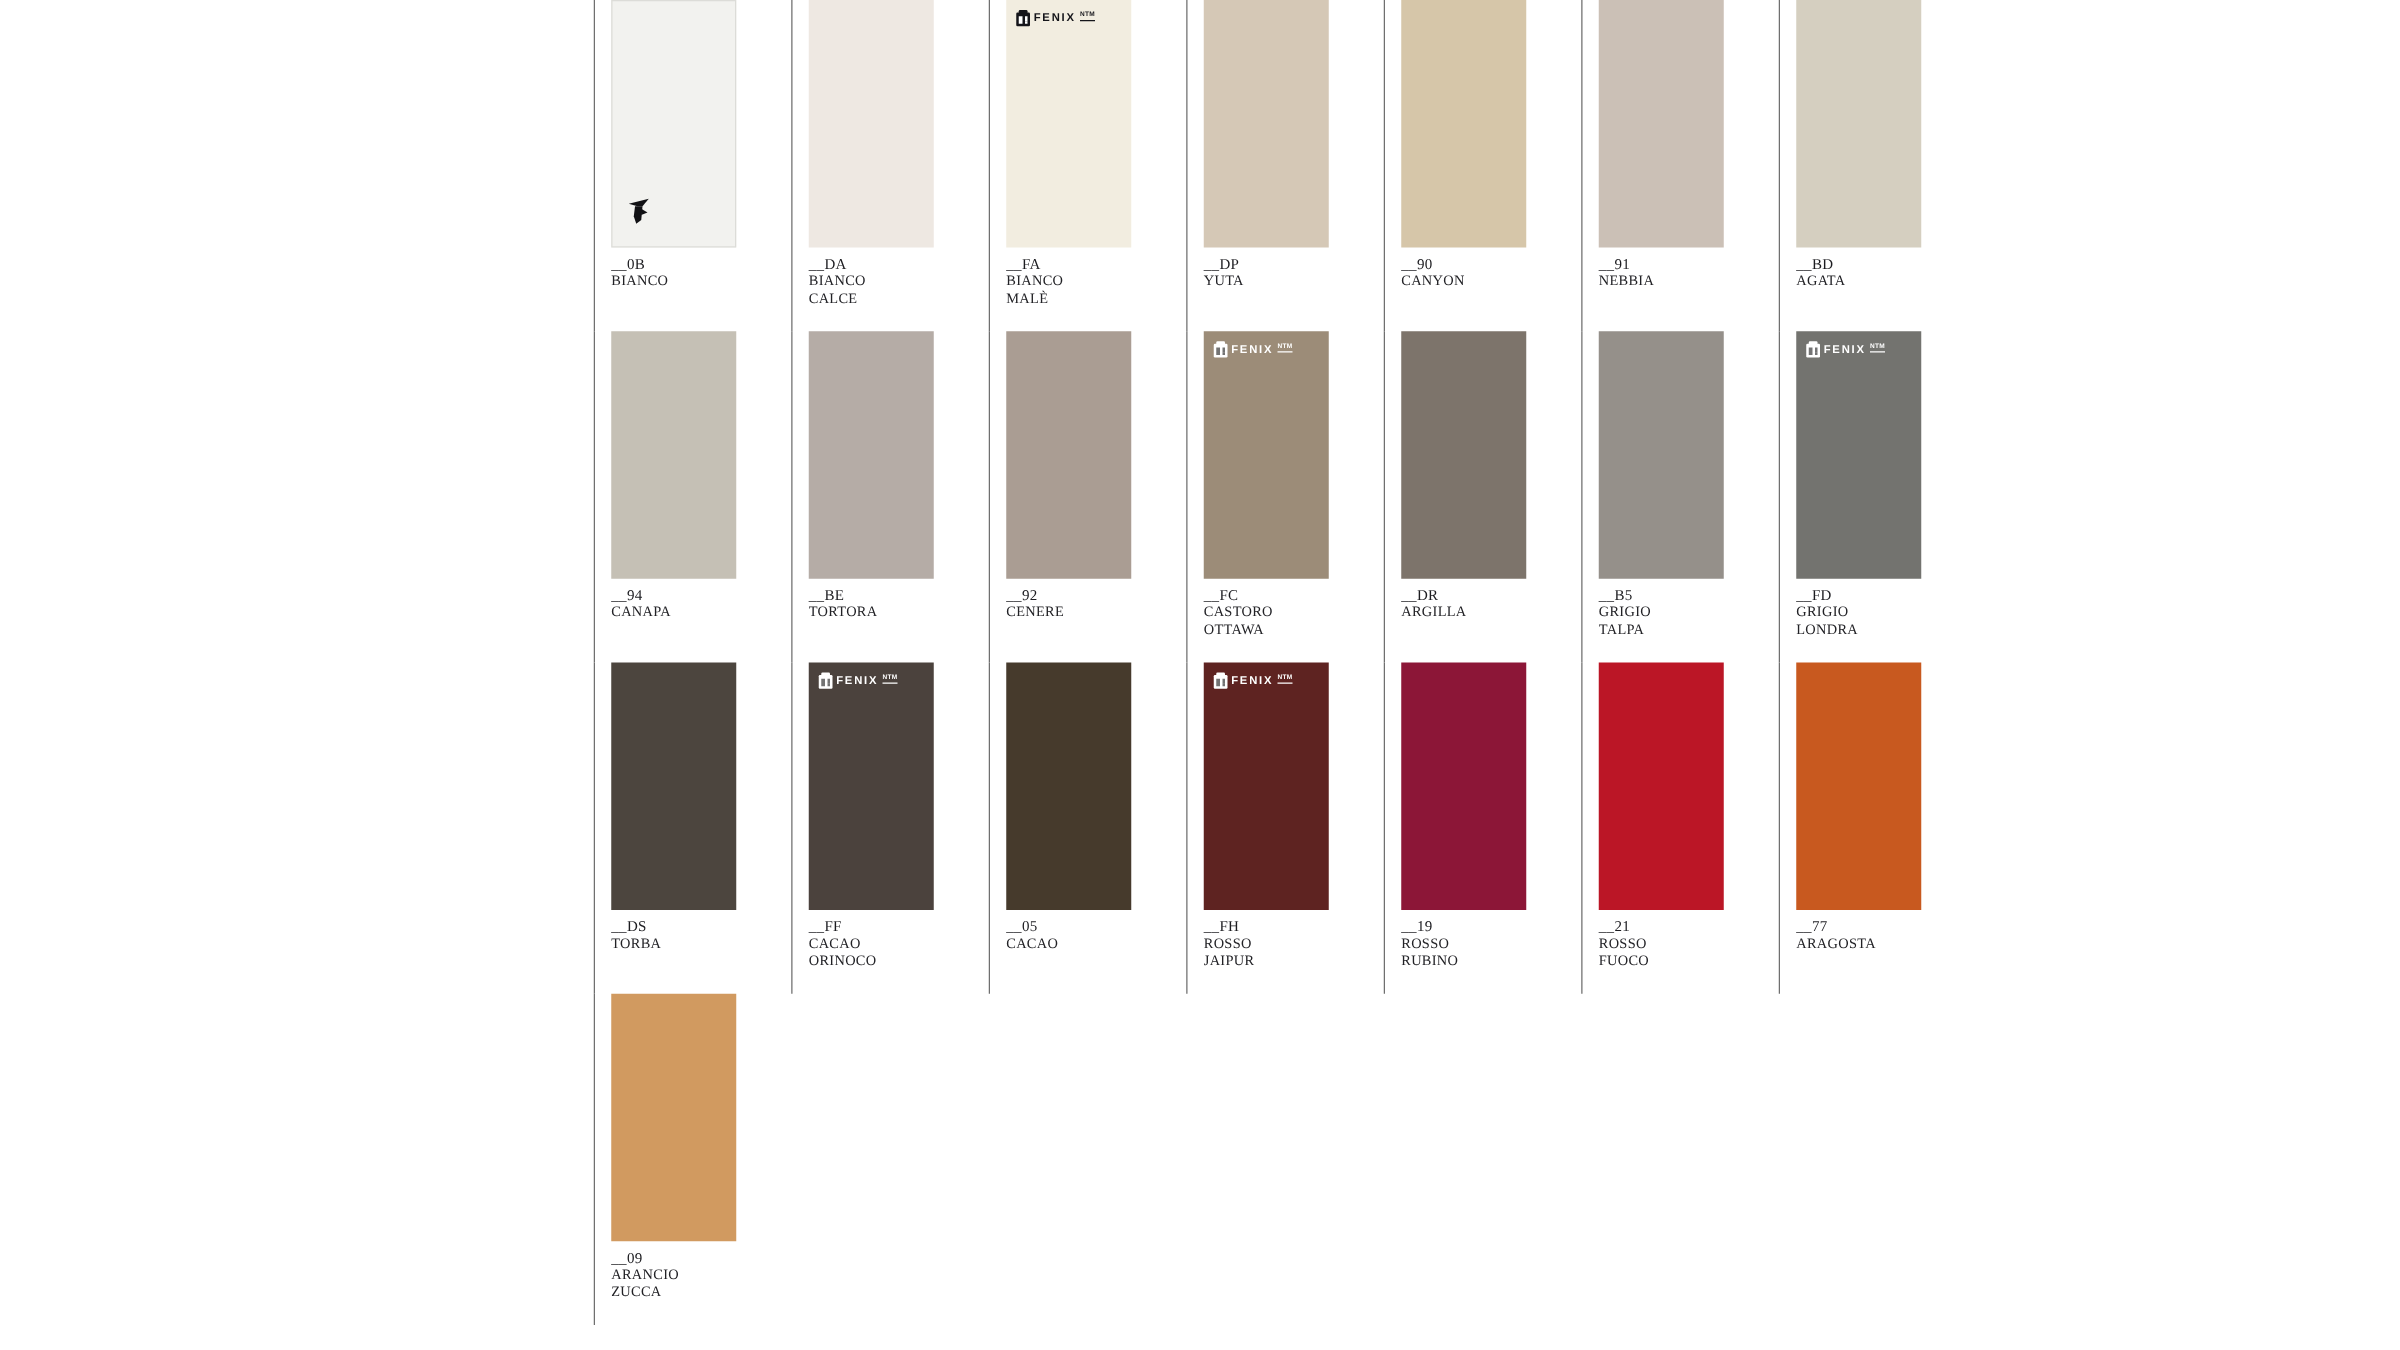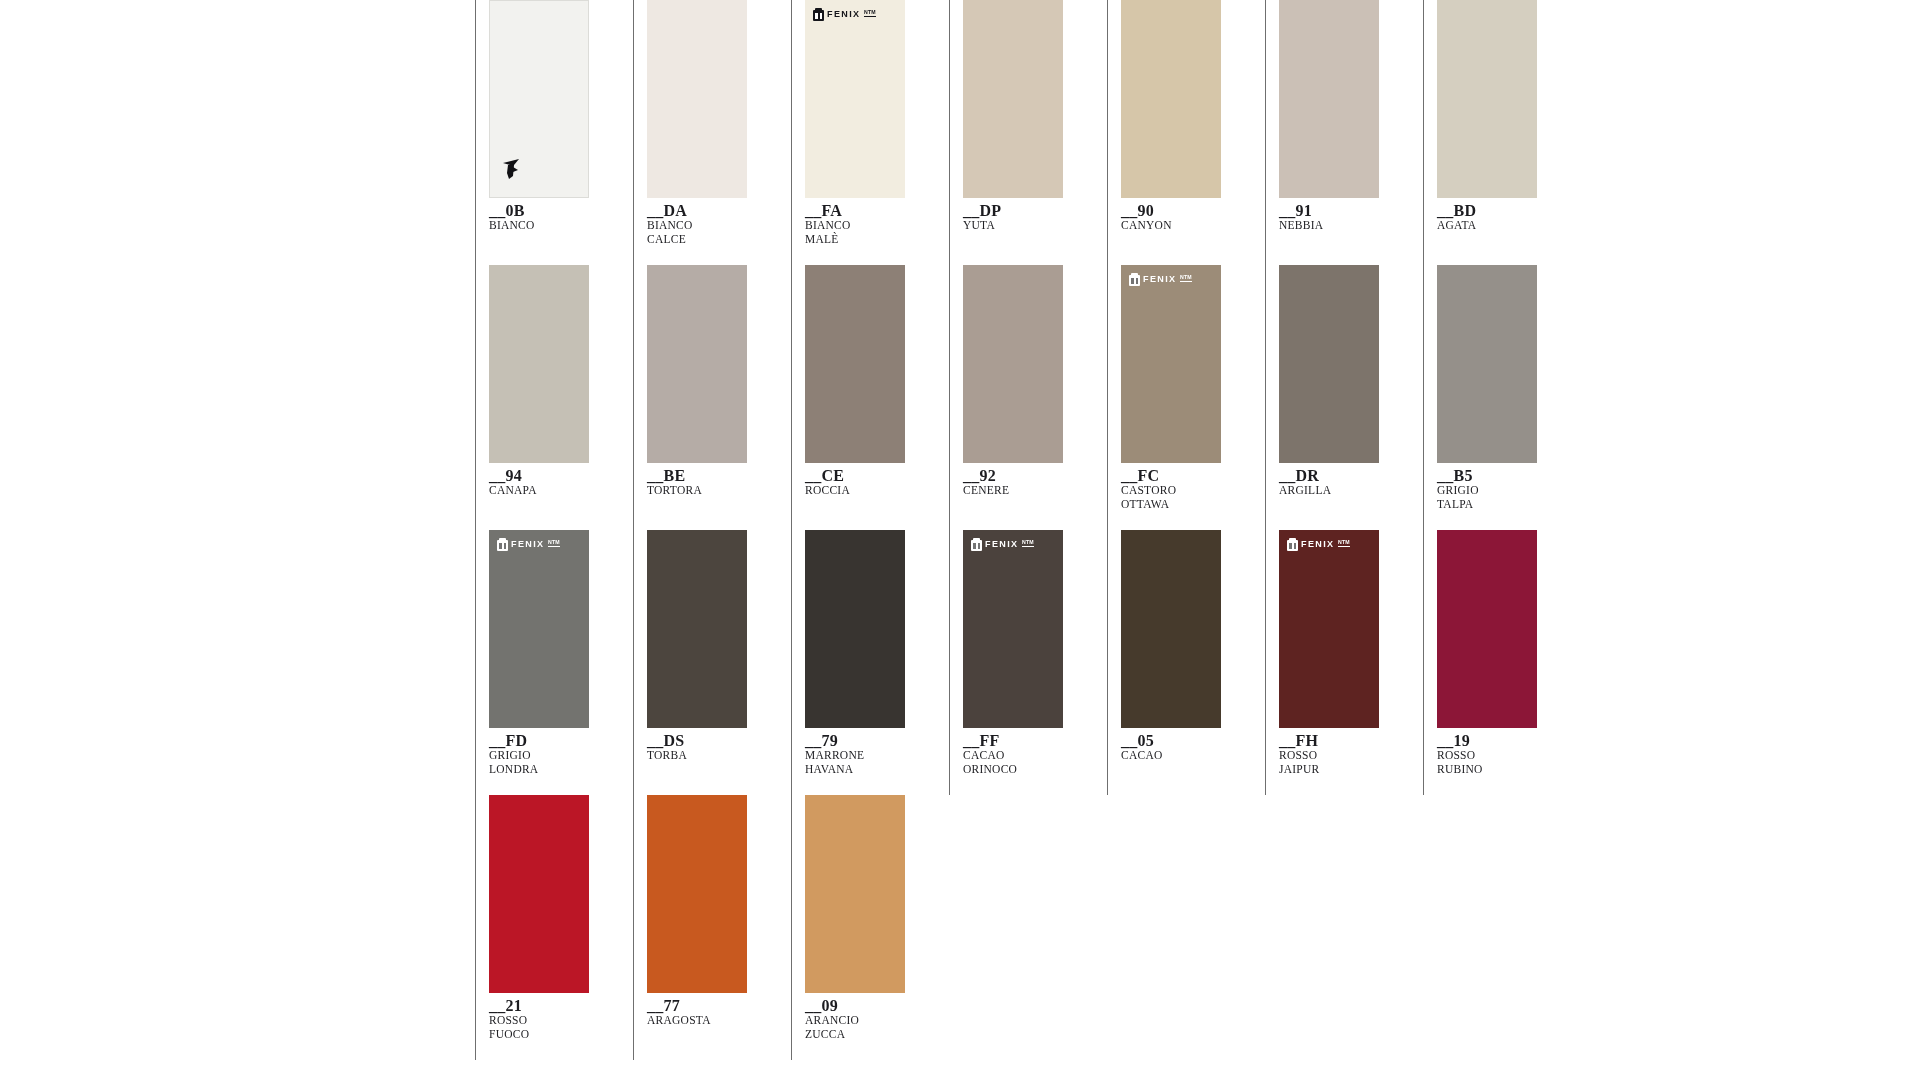--- a/index.html
+++ b/index.html
@@ -69,22 +69,22 @@
   .caption {
     margin-top: 6px;
     font-size: 11.5px;
     line-height: 14.2px;
     letter-spacing: 0.25px;
     color: #222226;
     font-family: "Liberation Serif", "DejaVu Serif", serif;
   }
   .caption .code {
     display: block;
-    font-weight: 700;
-    font-size: 16px;
+    font-weight: 400;
+    font-size: 12px;
     color: #1c1c20;
   }
   .caption .nm {
     display: block;
     font-size: 11.5px;
     color: #222226;
   }
 
   
   .fenix-logo {
@@ -263,27 +263,20 @@
           </div>
         </div>
         <div class="cell">
           <div class="swatch" style="background: rgb(181, 172, 166);"></div>
           <div class="caption">
             <span class="code">__BE</span>
             <span class="nm">TORTORA</span>
           </div>
         </div>
         <div class="cell">
-          <div class="swatch" style="background: rgb(141, 128, 118);"></div>
-          <div class="caption">
-            <span class="code">__CE</span>
-            <span class="nm">ROCCIA</span>
-          </div>
-        </div>
-        <div class="cell">
           <div class="swatch" style="background: rgb(170, 157, 147);"></div>
           <div class="caption">
             <span class="code">__92</span>
             <span class="nm">CENERE</span>
           </div>
         </div>
         <div class="cell">
           <div class="swatch" style="background: rgb(156, 140, 120);">
             <div class="fenix-logo light">
               <span class="mark">
@@ -339,28 +332,20 @@
           </div>
         </div>
         <div class="cell">
           <div class="swatch" style="background: rgb(76, 69, 62);"></div>
           <div class="caption">
             <span class="code">__DS</span>
             <span class="nm">TORBA</span>
           </div>
         </div>
         <div class="cell">
-          <div class="swatch" style="background: rgb(56, 52, 48);"></div>
-          <div class="caption">
-            <span class="code">__79</span>
-            <span class="nm">MARRONE</span>
-            <span class="nm">HAVANA</span>
-          </div>
-        </div>
-        <div class="cell">
           <div class="swatch" style="background: rgb(75, 66, 61);">
             <div class="fenix-logo light">
               <span class="mark">
                 <span class="body"></span>
                 <span class="cap"></span>
                 <span class="slot"></span>
                 <span class="dot"></span>
                 <span class="dot2"></span>
               </span>
               <span class="wordmark">FENIX</span>

